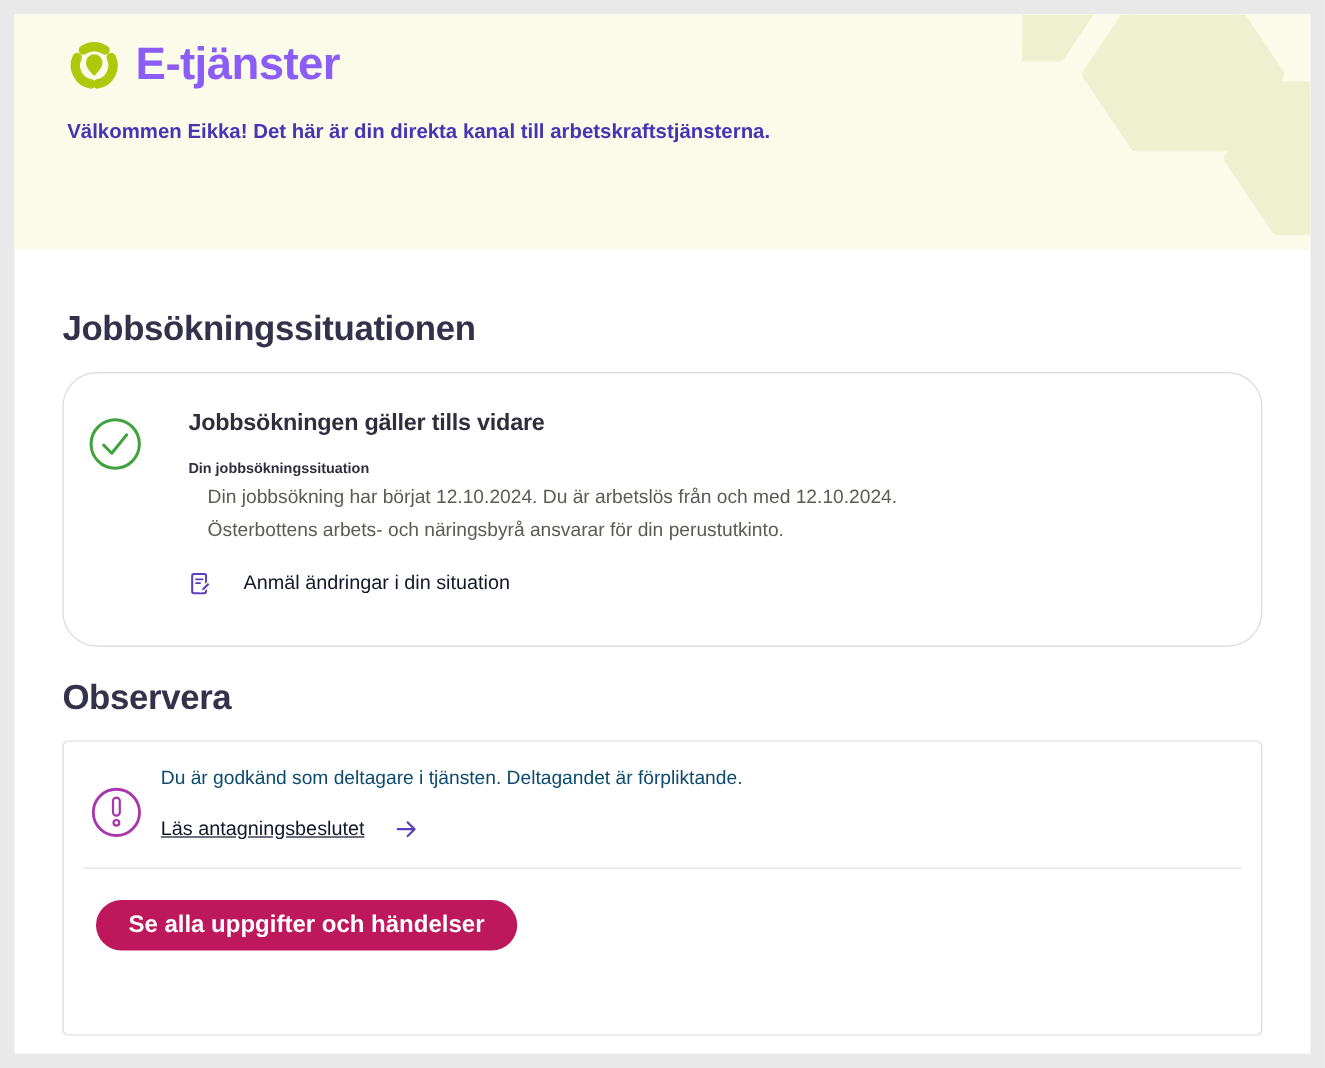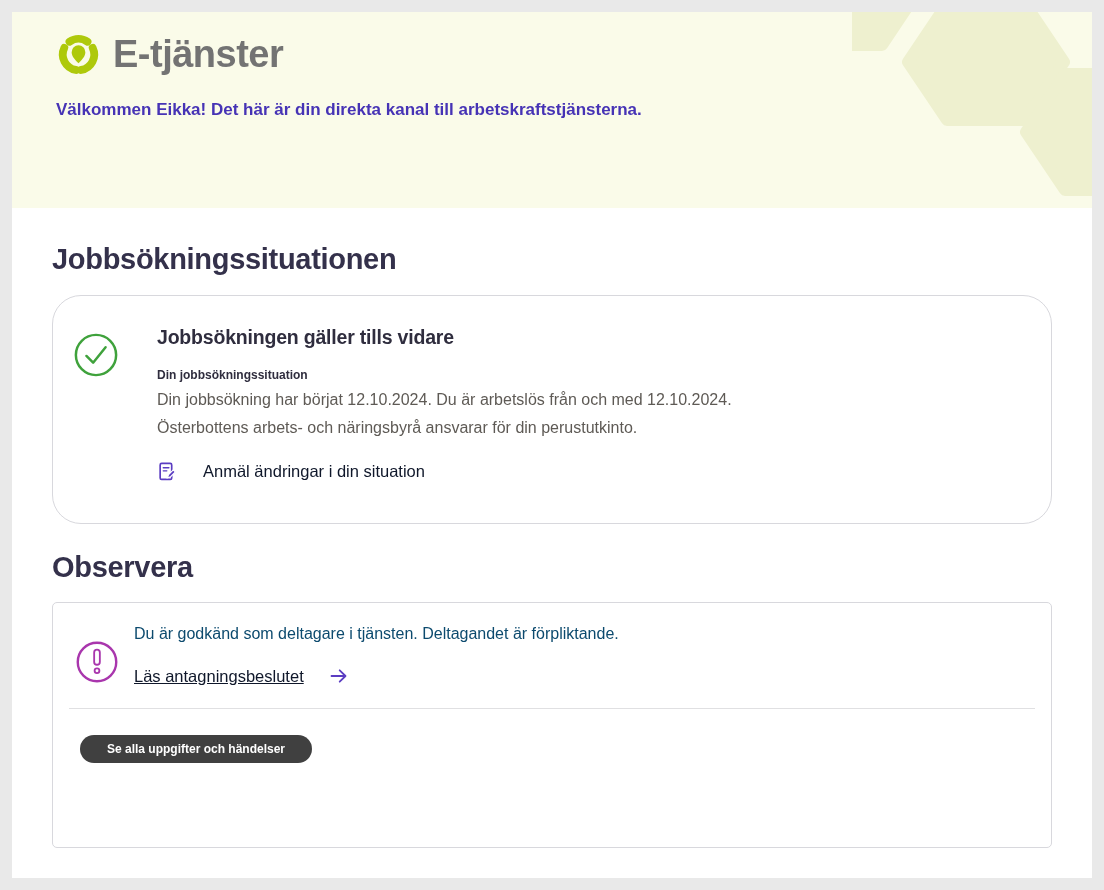--- a/index.html
+++ b/index.html
@@ -25,33 +25,33 @@
   }
   .hex-decor { position: absolute; right: 0; top: 0; width: 240px; height: 196px; }
   .brand {
     position: absolute; left: 43px; top: 13px;
     display: flex; align-items: center; gap: 11px; height: 58px;
   }
   .logo { width: 47px; height: 47px; }
   .app-title {
     margin: 0;
     font-size: 38px; font-weight: bold;
-    color: #737373; letter-spacing: -0.5px;
+    color: #8b5cf6; letter-spacing: -0.5px;
   }
   .welcome {
     position: absolute; left: 44px; top: 88px; margin: 0;
     font-size: 17px; font-weight: bold; color: #4633b5;
   }
   
   .main { padding: 0 40px; }
   .section-heading {
     margin: 0; font-size: 29px; font-weight: bold;
     color: #34314b; letter-spacing: -0.3px;
   }
-  .section-heading.first  { padding: 35px 0 19px; }
+  .section-heading.first  { padding: 50px 0 19px; }
   .section-heading.second { padding: 27px 0 18px; }
 
   .card {
     background: #fff;
     border: 1px solid #d8d8dd;
     border-radius: 5px;
   }
   .card-row { display: flex; }
 
   
@@ -59,21 +59,21 @@
   .job-card .status-icon-wrap { flex: 0 0 46px; margin: 6px 38px 0 0; }
   .status-icon-wrap svg { display: block; }
   .card-title {
     margin: 0; font-size: 19.5px; font-weight: bold;
     color: #2f2d3e; letter-spacing: -0.2px;
   }
   .card-subtitle {
     margin: 19px 0 0; font-size: 12px; font-weight: bold; color: #2f2d3e;
   }
   .card-body {
-    margin: 4px 0 0; font-size: 16px; line-height: 28px; color: #5e5a55;
+    margin: 4px 16px 0; font-size: 16px; line-height: 28px; color: #5e5a55;
   }
   .card-body.tight { margin-top: 0; }
   .card-link {
     display: inline-flex; align-items: center; gap: 25px;
     margin-top: 19px;
     color: #0f172a; font-size: 16.5px; text-decoration: none; cursor: pointer;
   }
   .card-link svg { flex: 0 0 auto; }
 
   
@@ -84,25 +84,25 @@
     color: #2f2d3e; letter-spacing: -0.2px; white-space: nowrap;
   }
   .notice-body { margin: 0; font-size: 16px; line-height: 28px; color: #0c4a6e; }
   .notice-link { margin-top: 18px; text-decoration: underline; }
   .card-divider {
     border: none; border-top: 1px solid #e0e0e2;
     margin: 22px -8px 0 -6px;
   }
   .card-actions { padding: 26px 0 0 5px; }
   .primary-button {
-    height: 28px; padding: 0 27px;
-    background: #404040; color: #ffffff;
+    height: 42px; padding: 0 27px;
+    background: #be185d; color: #ffffff;
     border: none; border-radius: 23px;
     font-family: "Liberation Sans", "DejaVu Sans", sans-serif;
-    font-size: 12px; font-weight: bold;
+    font-size: 20px; font-weight: bold;
     cursor: pointer;
   }
 </style>
 </head>
 <body>
 
 <div class="page">
 
   <header class="header">
     <svg class="hex-decor" viewBox="0 0 240 196" xmlns="http://www.w3.org/2000/svg">

